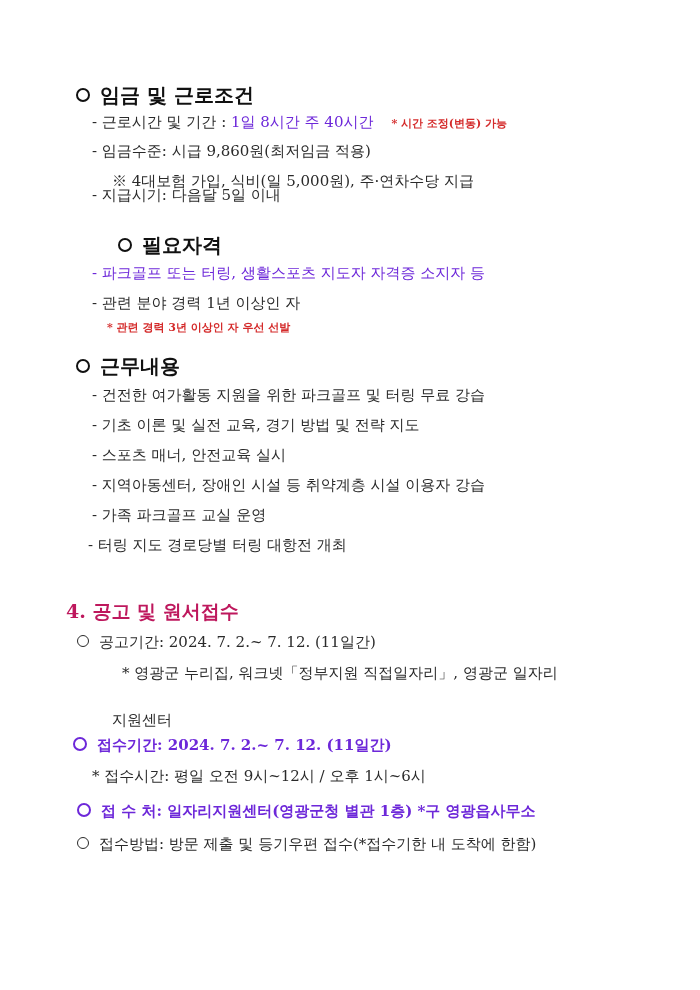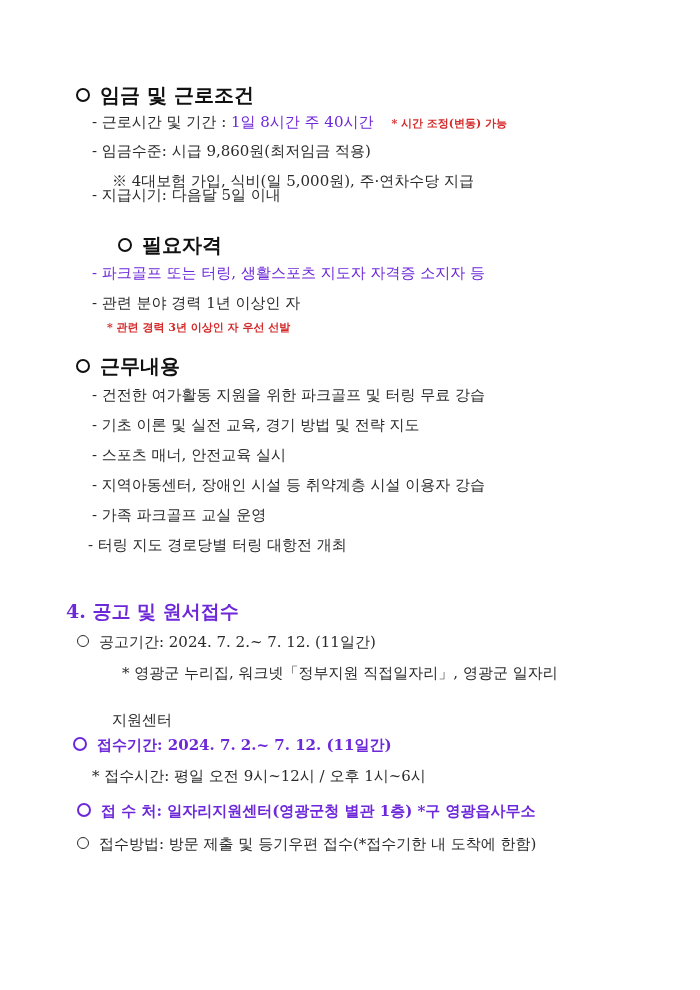--- a/index.html
+++ b/index.html
@@ -8,21 +8,21 @@
     font-family:"DejaVu Serif", "Liberation Serif", serif; color:#222;
   }
   .line { position:absolute; white-space:nowrap; line-height:1; }
   .h { font-family:"DejaVu Sans","Liberation Sans",sans-serif; font-weight:bold; font-size:20px; color:#111; }
   .b { font-size:15px; color:#2a2a2a; }
   .blue { color:#6d28d9; }
   .red { color:#d42a2a; }
   .bold { font-weight:bold; }
   .circle { display:inline-block; width:10px; height:10px; border:2px solid currentColor; border-radius:50%; vertical-align:middle; margin-right:10px; position:relative; top:-2px; }
   .circle.thin { border-width:1.5px; }
-  .sec { font-size:19px; font-weight:bold; color:#6d28d9; font-family:"DejaVu Serif","Liberation Serif",serif; }
+  .sec { font-size:19px; font-weight:bold; color:#be185d; font-family:"DejaVu Serif","Liberation Serif",serif; }
   .sm { font-size:11px; }
 </style>
 </head>
 <body>
 
 <div class="line h" style="left:76px; top:85px;">
   <span class="circle"></span><span>임금 및 근로조건</span>
 </div>
 <div class="line b" style="left:92px; top:115px;">
   <span>- 근로시간 및 기간 : </span><span class="blue">1일 8시간 주 40시간</span><span style="display:inline-block;width:18px;"></span><span class="red bold sm">* 시간 조정(변동) 가능</span>

